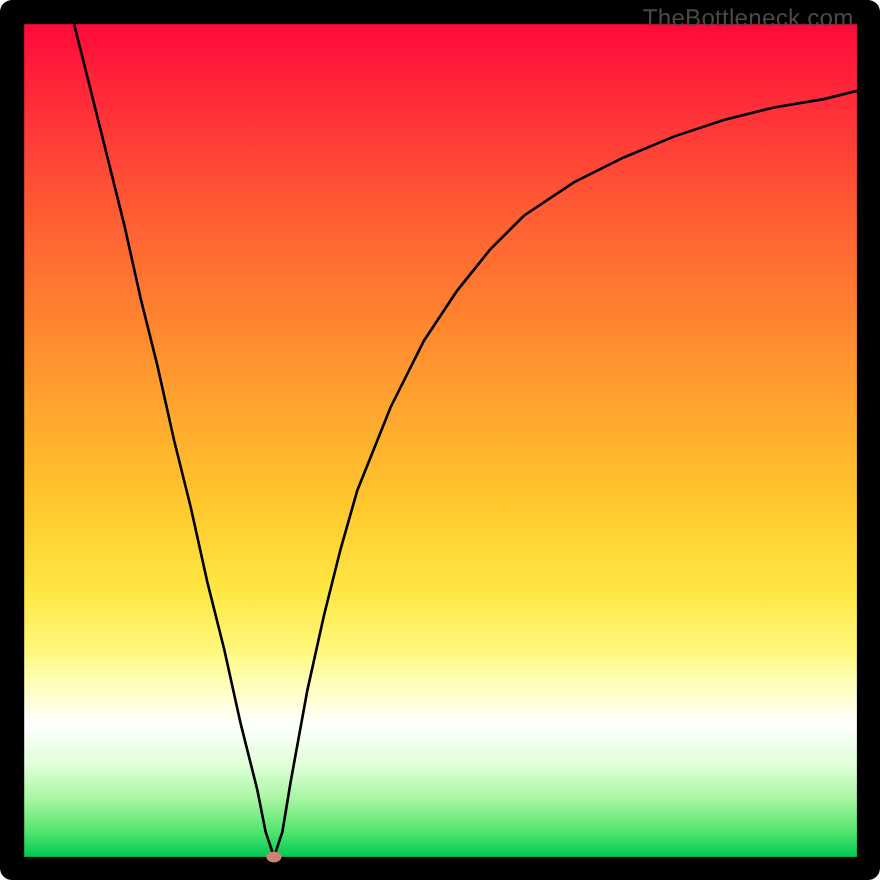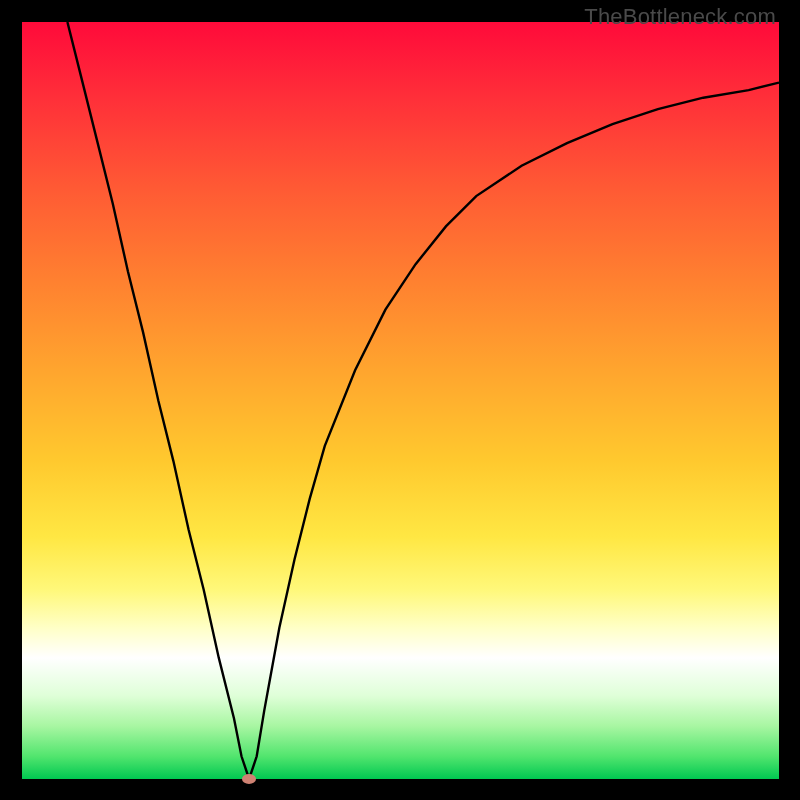--- a/index.html
+++ b/index.html
@@ -8,20 +8,21 @@
     width: 800px;
     height: 800px;
     overflow: hidden;
     font-family: Arial, Helvetica, sans-serif;
   }
   .frame {
     width: 800px;
     height: 800px;
     background: #000000;
     position: relative;
+    border-radius: 11px;
   }
   .plot-area {
     position: absolute;
     left: 22px;
     top: 22px;
     width: 757px;
     height: 757px;
     
     background: linear-gradient(
       to bottom,

